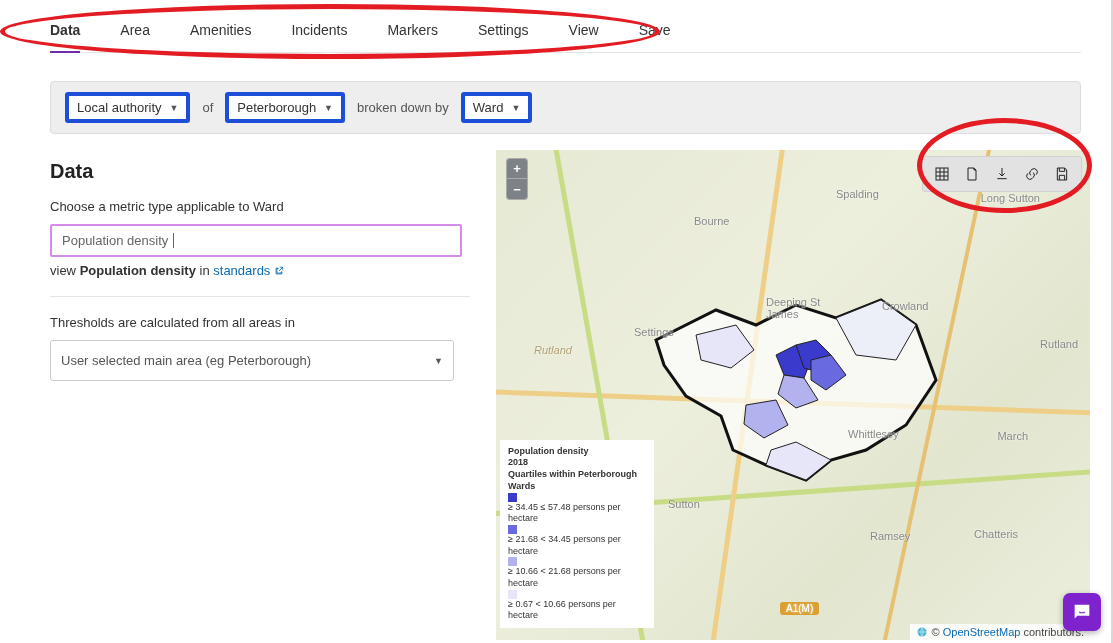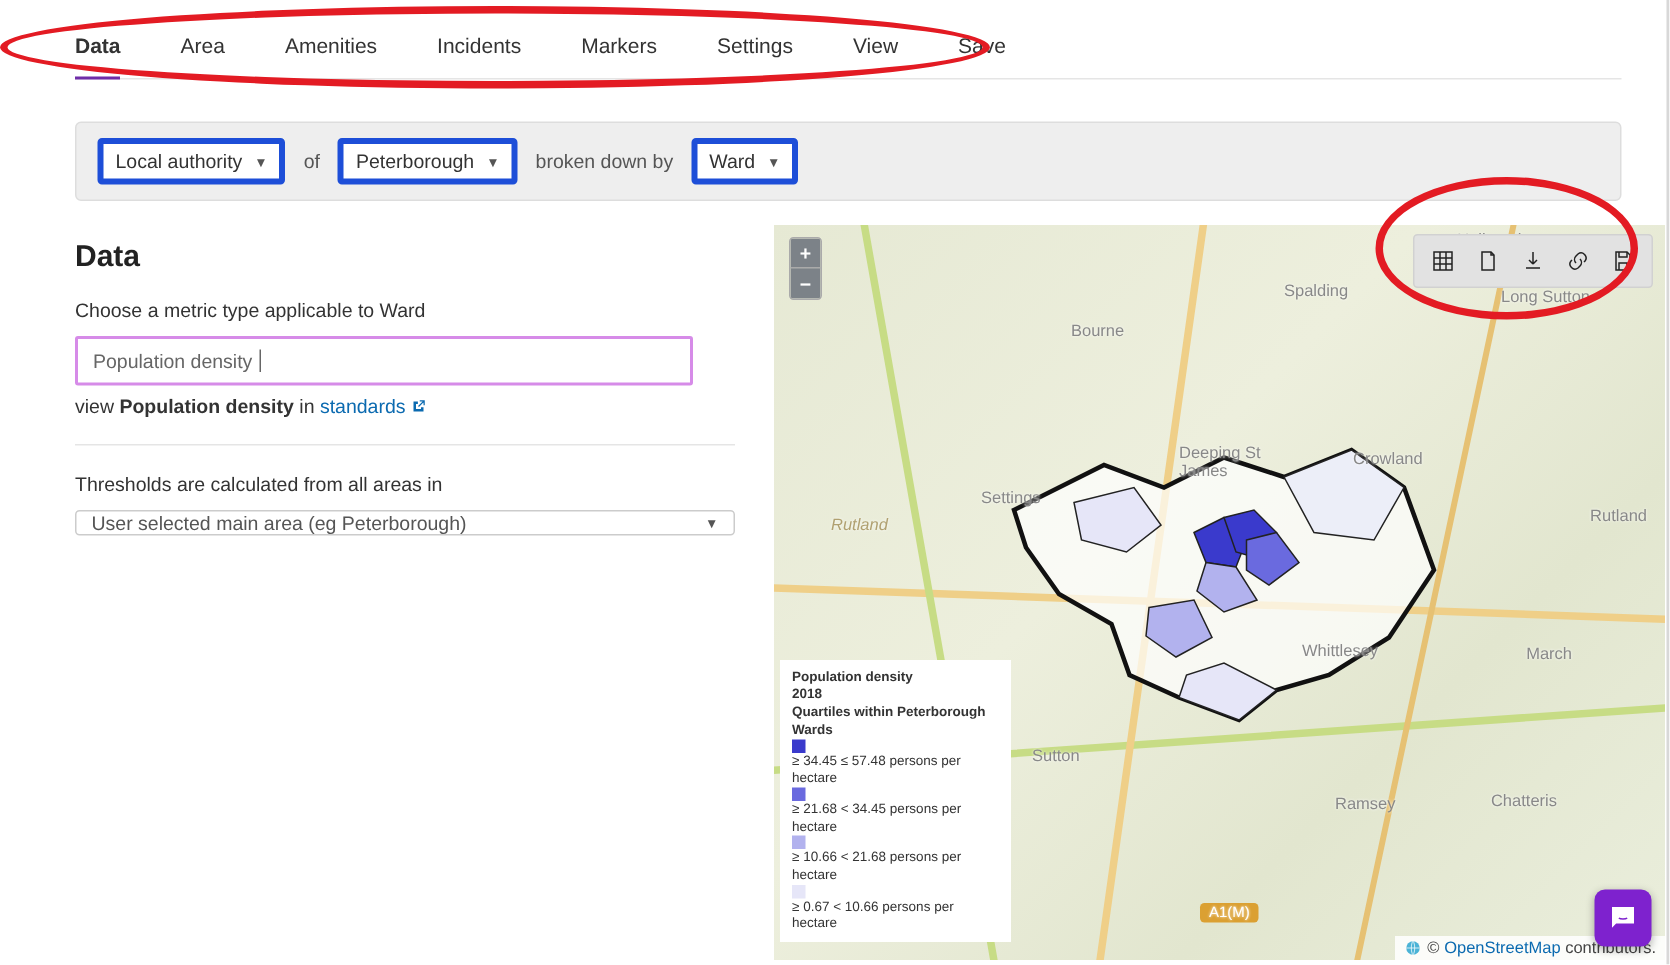--- a/index.html
+++ b/index.html
@@ -88,24 +88,24 @@
   }
 
   .view-line { margin-top: 6px; font-size: 13px; color: #333; }
   .view-line b { font-weight: 600; }
   .view-line a { color: #0b6ab0; text-decoration: none; }
   .ext-icon svg { width: 10px; height: 10px; vertical-align: -1px; }
 
   .divider { border: none; border-top: 1px solid #e5e5e5; margin: 18px 0; }
 
   .threshold-select {
-    width: 440px;
+    width: 404px;
     border: 1px solid #ccc;
     border-radius: 3px;
-    padding: 0 10px;
+    padding: 12px 10px;
     display: flex;
     justify-content: space-between;
     align-items: center;
     color: #555;
     cursor: pointer;
   }
   .threshold-select .caret { font-size: 9px; }
 
   
   .map {

